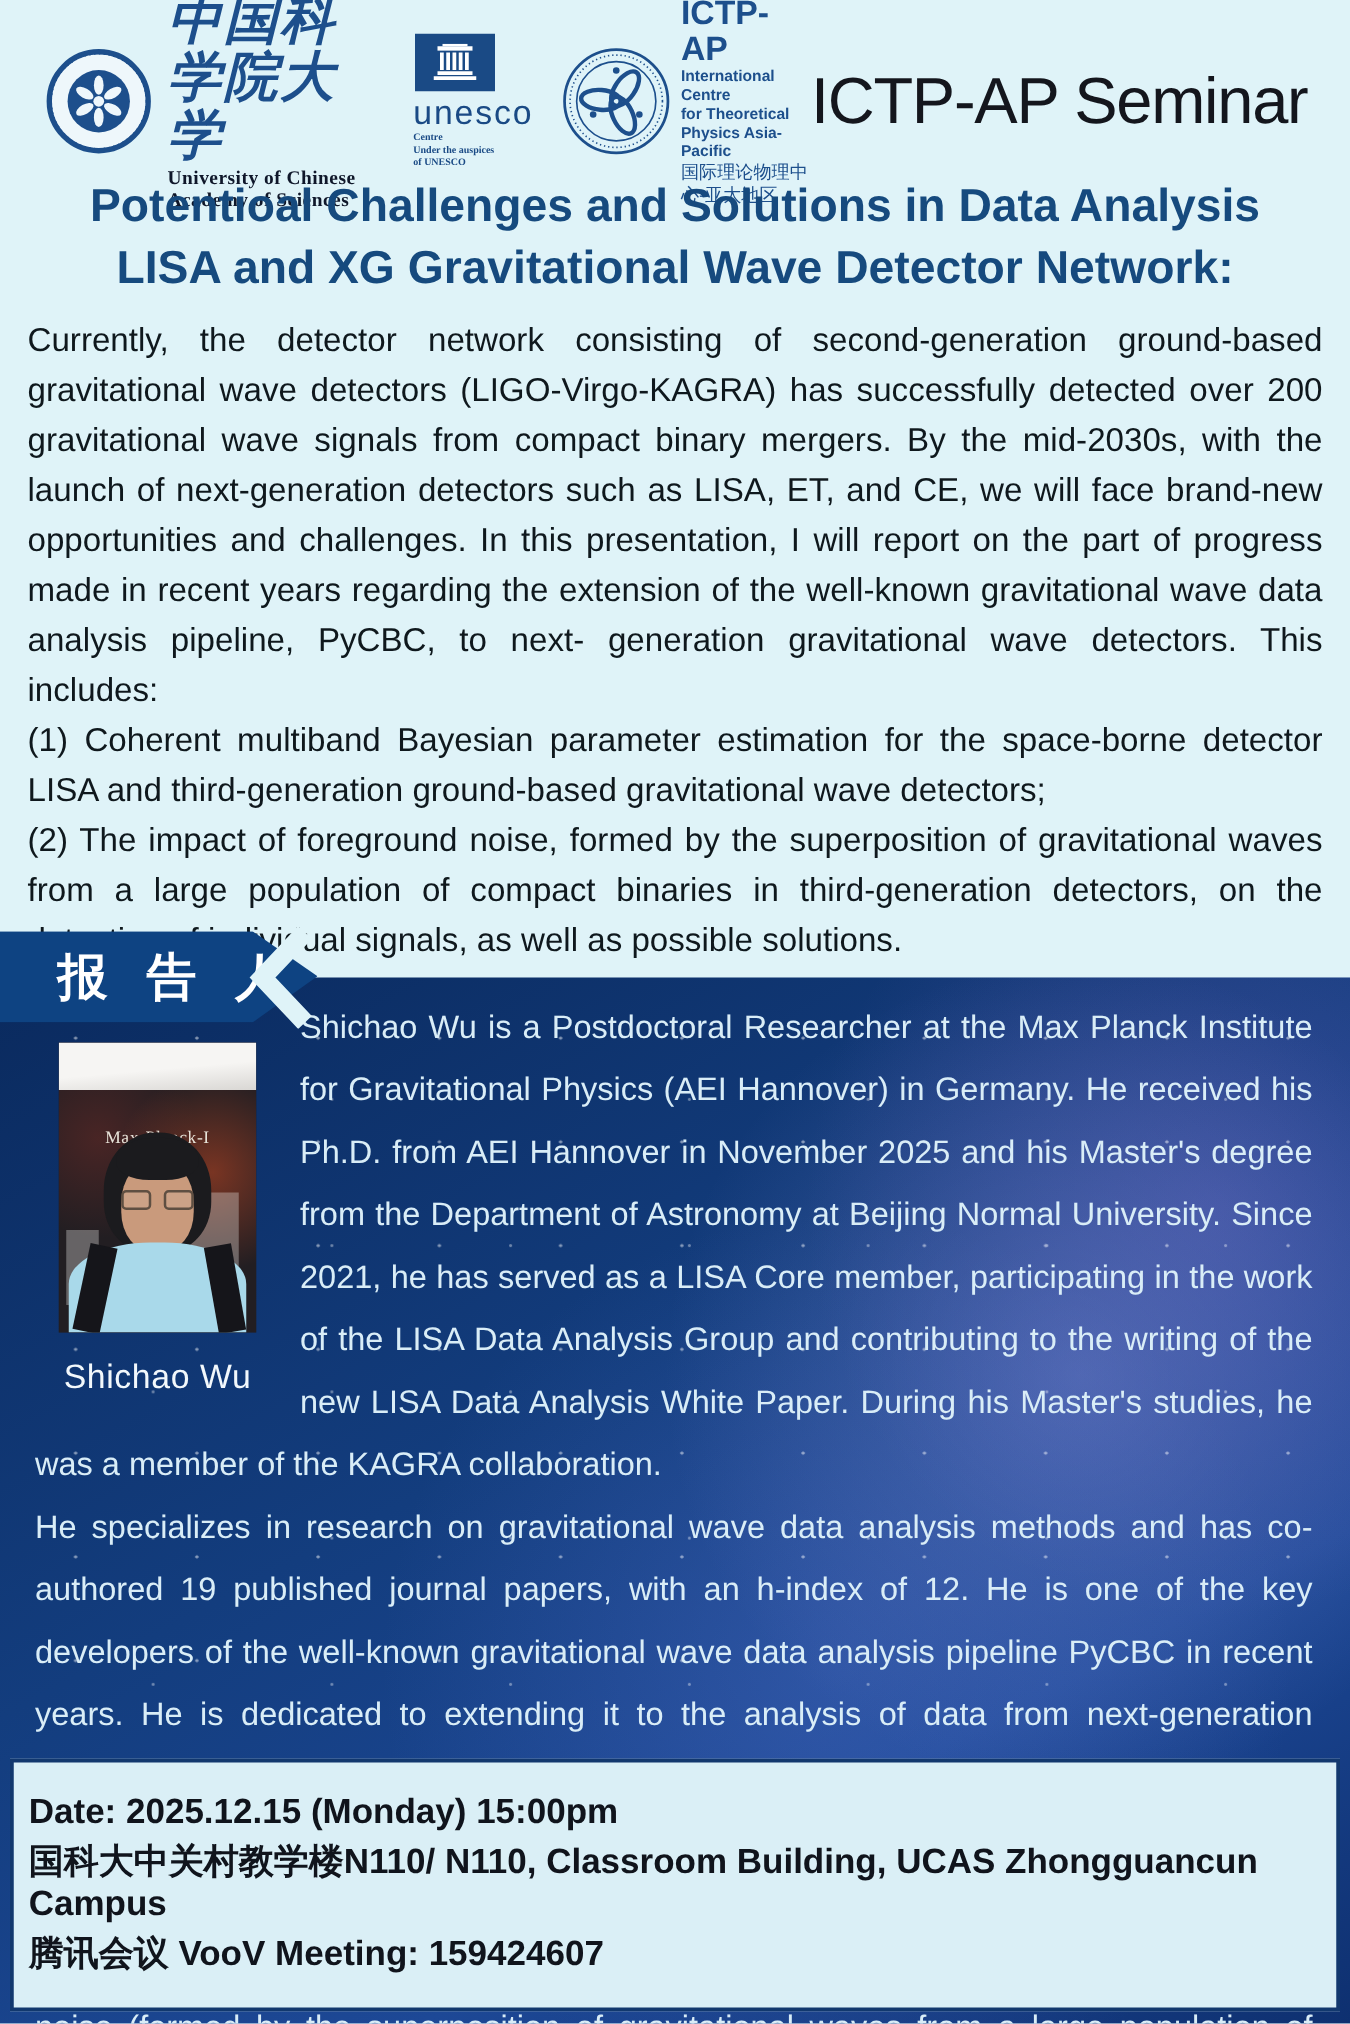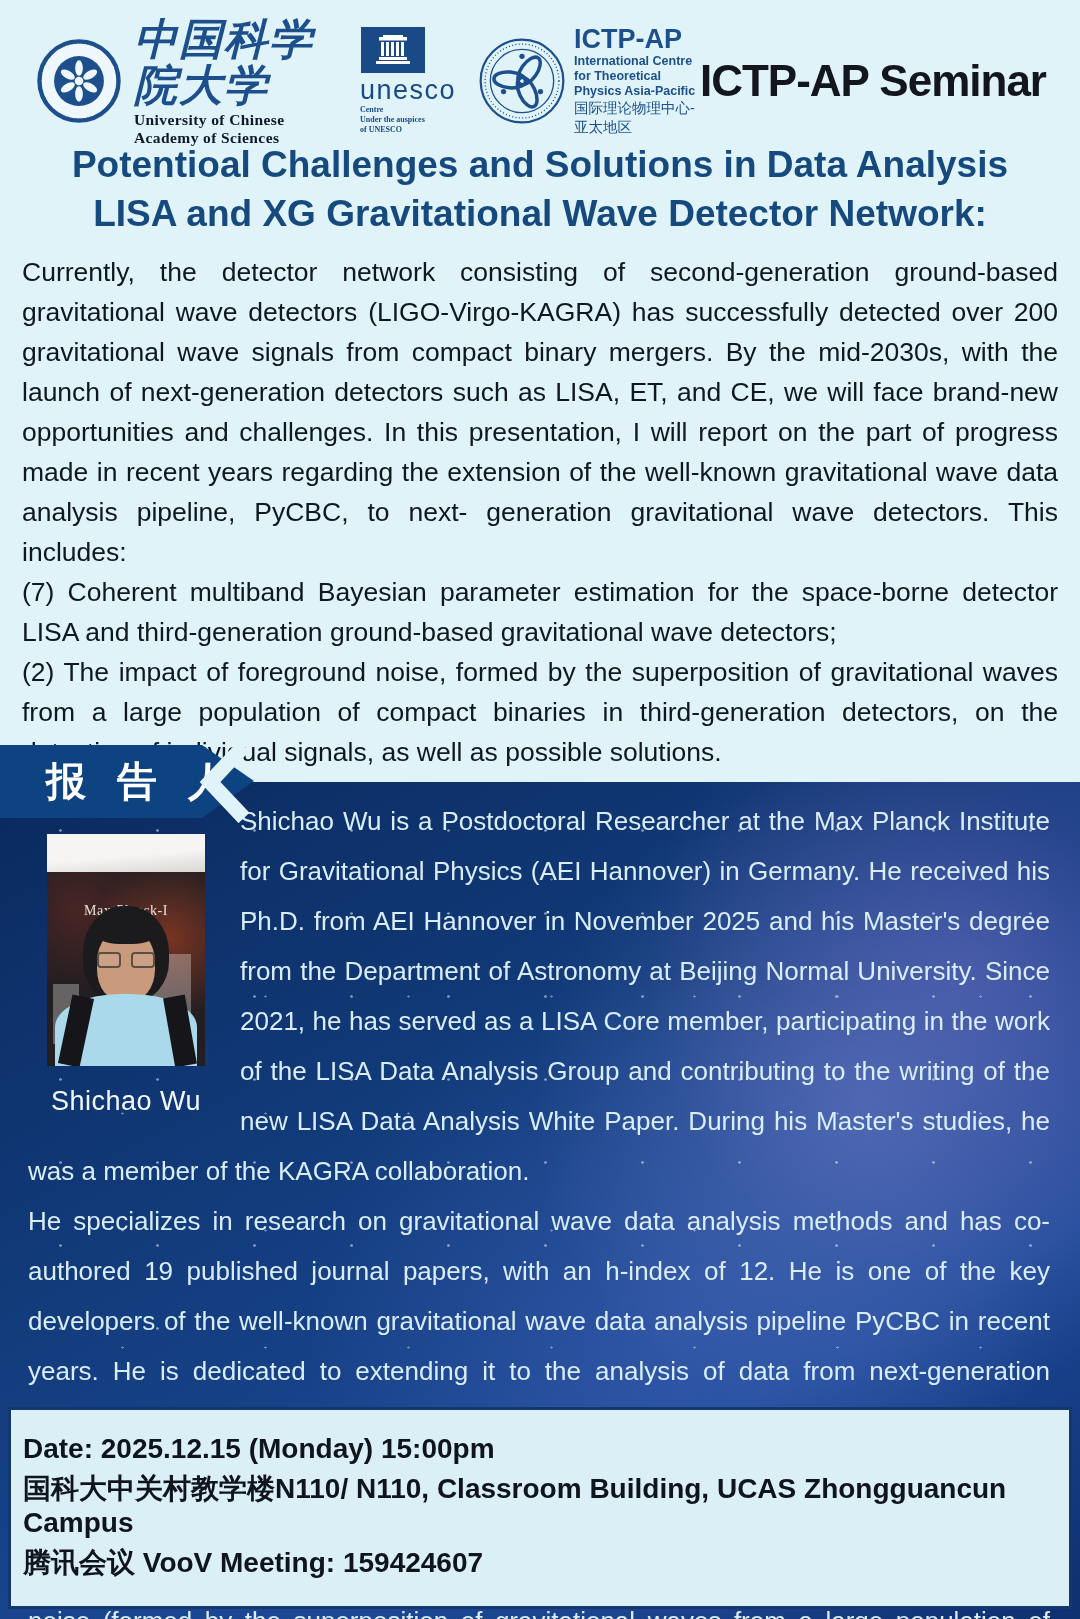--- a/index.html
+++ b/index.html
@@ -50,21 +50,21 @@
 
   .ictp { display: flex; align-items: center; gap: 8px; margin-left: 22px; }
   .ictp-emblem { width: 88px; height: 88px; flex: 0 0 auto; }
   .ictp-text { display: flex; flex-direction: column; color: #1d4f8c; }
   .ictp-name { font-size: 27px; font-weight: bold; line-height: 29px; }
   .ictp-line { font-size: 12.5px; font-weight: bold; line-height: 15px; }
   .ictp-cn { font-size: 14.5px; font-weight: normal; line-height: 19px; }
 
   .seminar-title {
     margin-left: auto;
-    font-size: 44px; font-weight: bold; color: #14161d;
+    font-size: 52px; font-weight: normal; color: #14161d;
     letter-spacing: -1px; white-space: nowrap;
   }
 
   
   .main-title {
     text-align: center;
     color: #164a7e;
     font-weight: bold;
     font-size: 37px;
     line-height: 49px;
@@ -297,21 +297,21 @@
     <div class="seminar-title">ICTP-AP Seminar</div>
   </div>
 
   <div class="main-title">
     <div>Potentioal Challenges and Solutions in  Data Analysis</div>
     <div>LISA and XG Gravitational Wave Detector Network:</div>
   </div>
 
   <div class="abstract">
     <p>Currently, the detector network consisting of second-generation ground-based gravitational wave detectors (LIGO-Virgo-KAGRA) has successfully detected over 200 gravitational wave signals from compact binary mergers. By the mid-2030s, with the launch of next-generation detectors such as LISA, ET, and CE, we will face brand-new opportunities and challenges. In this presentation, I will report on the part of progress made in recent years regarding the extension of the well-known gravitational wave data analysis pipeline, PyCBC, to next- generation gravitational wave detectors. This includes:</p>
-    <p>(7)  Coherent multiband Bayesian parameter estimation for the space-borne detector LISA and third-generation ground-based gravitational wave detectors;</p>
+    <p>(1)  Coherent multiband Bayesian parameter estimation for the space-borne detector LISA and third-generation ground-based gravitational wave detectors;</p>
     <p>(2)  The impact of foreground noise, formed by the superposition of gravitational waves from a large population of compact binaries in third-generation detectors, on the detection of individual signals, as well as possible solutions.</p>
   </div>
 
   <div class="dark-section">
     <div class="stars"></div>
 
     <div class="speaker-banner">
       <span>报 告 人</span>
     </div>
     <svg class="banner-chevron" width="52" height="82" viewBox="0 0 52 82">

